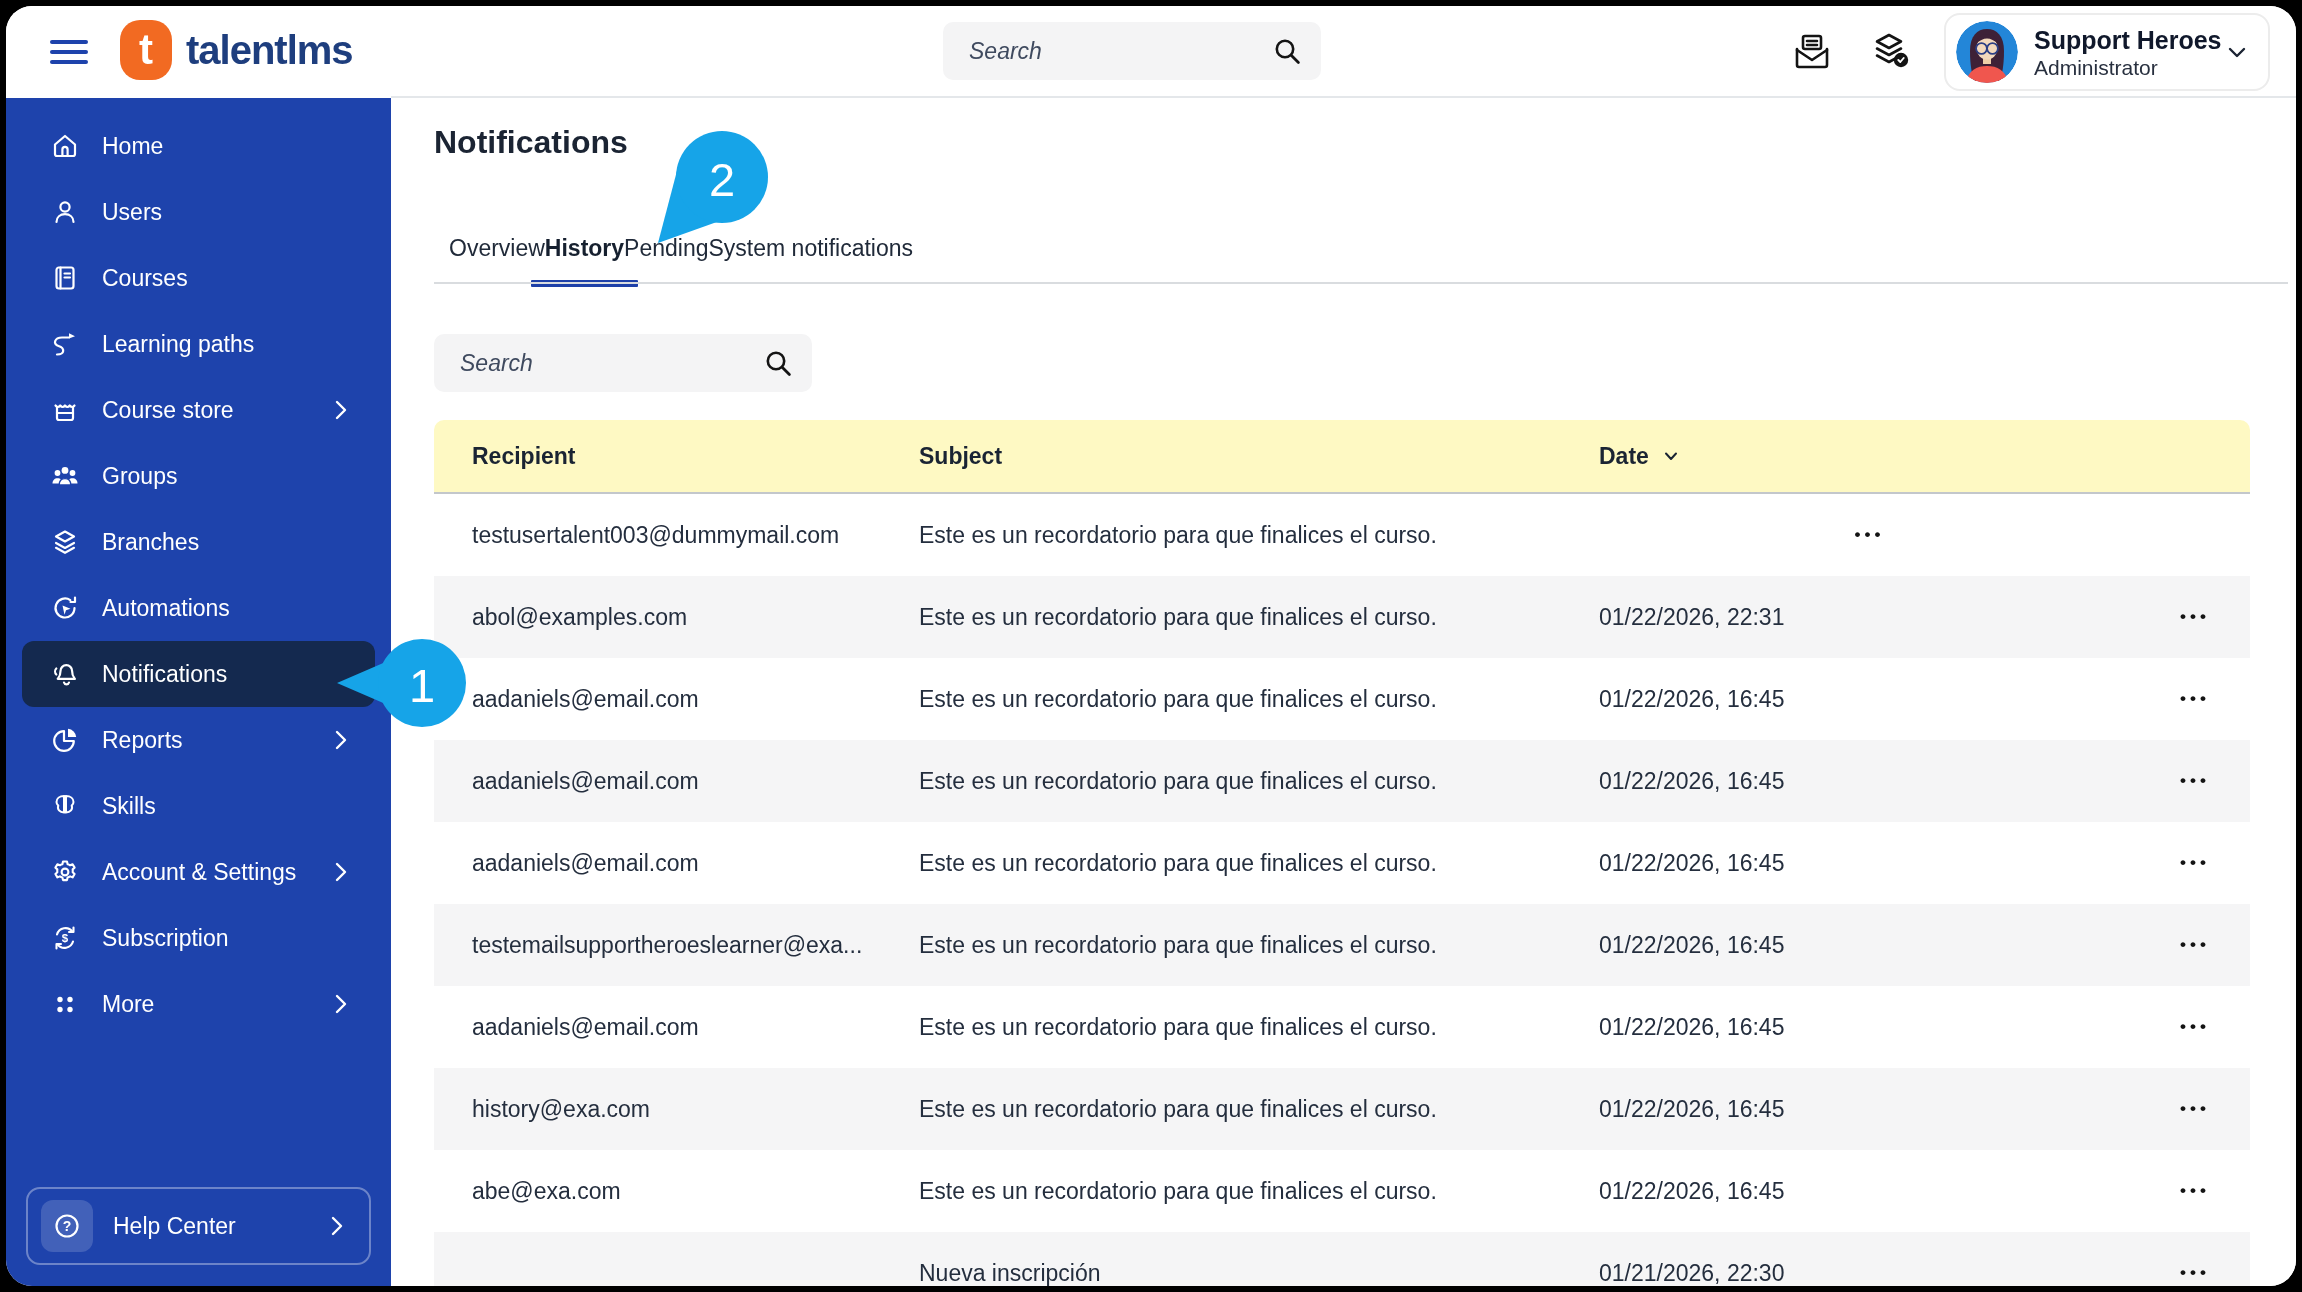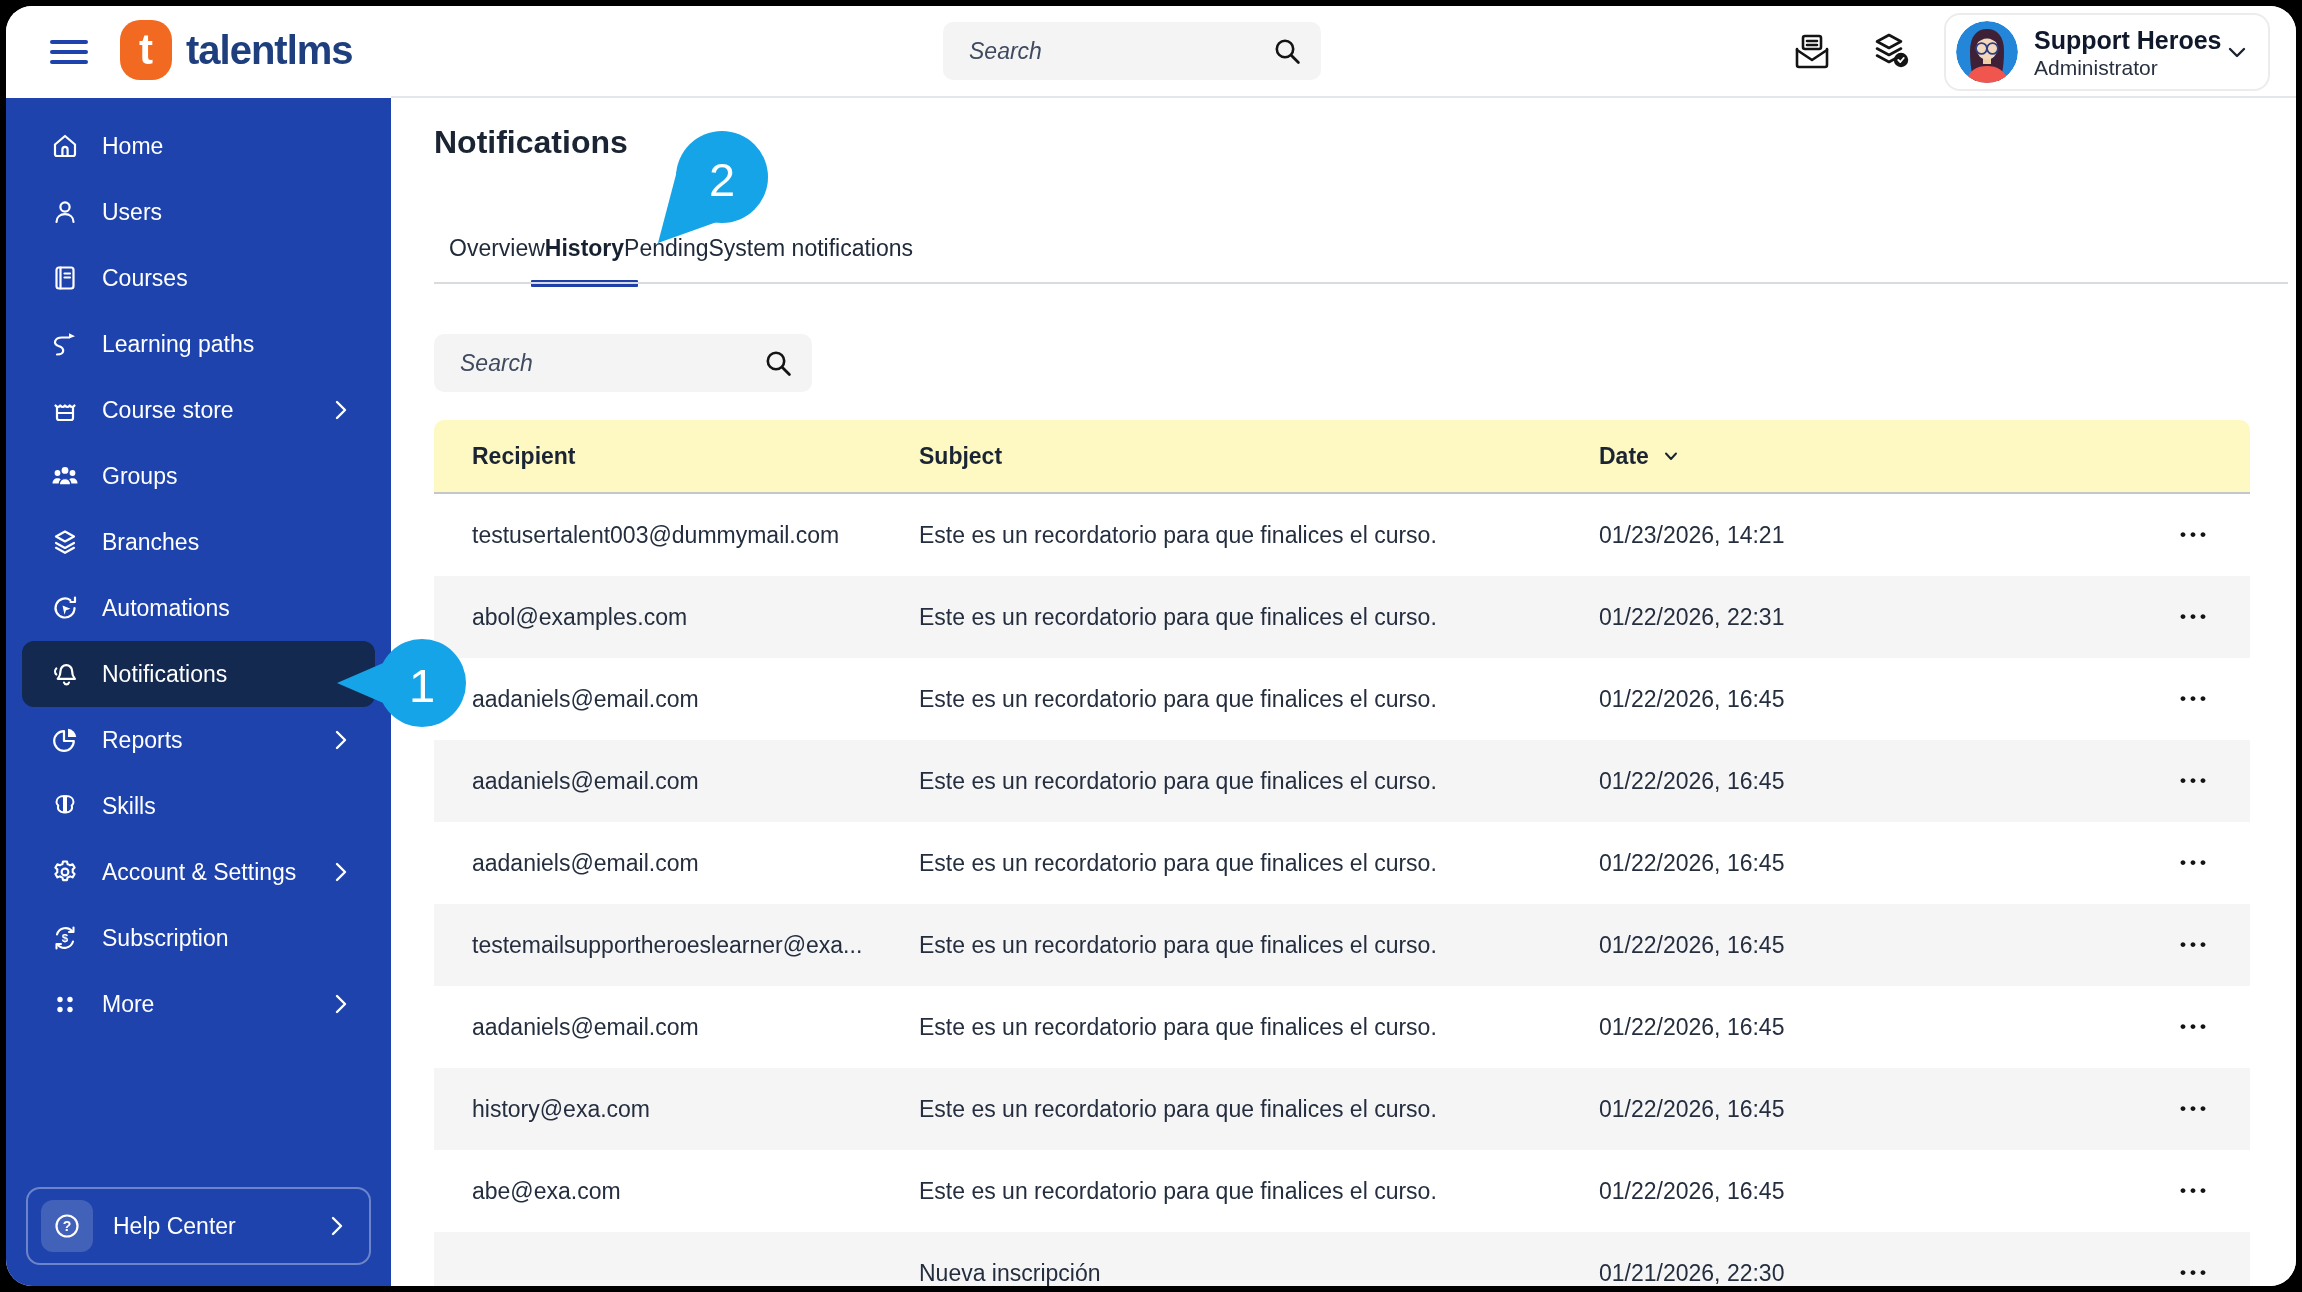--- a/index.html
+++ b/index.html
@@ -368,21 +368,20 @@
           <svg viewBox="0 0 20 20" width="20" height="20" fill="none" stroke="#1A2433" stroke-width="2" stroke-linecap="round" stroke-linejoin="round">
               <path d="M5 7.5 l5 5.5 5-5.5"></path>
             </svg>
         </div>
         <div></div>
       </div>
       <div class="t-body" id="t-body">
           <div class="t-row">
             <div class="cell-recipient">testusertalent003@dummymail.com</div>
             <div class="cell-subject">Este es un recordatorio para que finalices el curso.</div>
-            <div class="cell-date">01/23/2026, 14:21</div>
             <div class="cell-actions"><button class="dots-btn">•••</button></div>
           </div>
           <div class="t-row">
             <div class="cell-recipient">abol@examples.com</div>
             <div class="cell-subject">Este es un recordatorio para que finalices el curso.</div>
             <div class="cell-date">01/22/2026, 22:31</div>
             <div class="cell-actions"><button class="dots-btn">•••</button></div>
           </div>
           <div class="t-row">
             <div class="cell-recipient">aadaniels@email.com</div>

